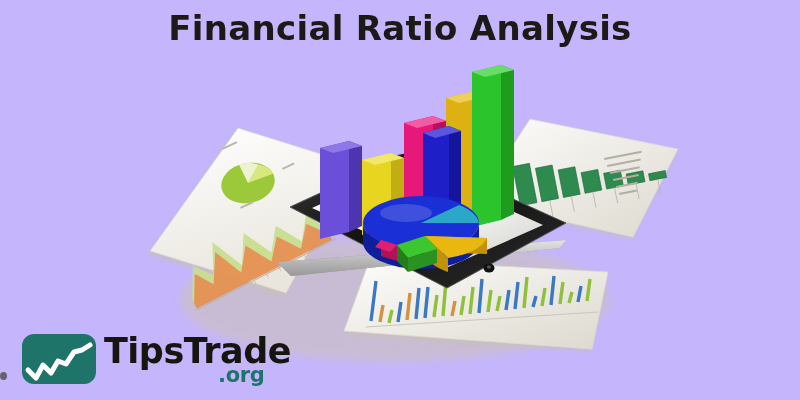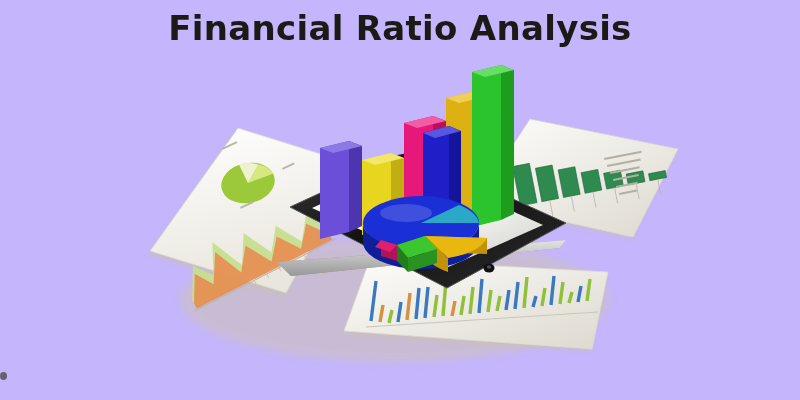--- a/index.html
+++ b/index.html
@@ -322,15 +322,24 @@
 
       <g>
         <path d="M381,240 L397,245 L397,261 L381,256 Z" fill="#b01456"></path>
         <path d="M381,240 L397,245 L390,252 L375,247 Z" fill="#e01f6e"></path>
       </g>
 
       <ellipse cx="406" cy="213" rx="26" ry="9" fill="#ffffff" opacity="0.16"></ellipse>
     </g>
   </svg>
 
+  <div id="logo">
+    <div id="logo-mark" style="background: rgb(30, 116, 104);">
+      <svg width="74" height="50" viewBox="0 0 74 50" xmlns="http://www.w3.org/2000/svg">
+        <polyline points="6,36 14,44 21,31 29,39 36,27 44,30 52,18 60,16 68,11" fill="none" stroke="#ffffff" stroke-width="5" stroke-linejoin="round" stroke-linecap="round"></polyline>
+      </svg>
+    </div>
+    <div id="logo-word" style="color: rgb(23, 21, 15);">TipsTrade</div>
+    <div id="logo-tld" style="color: rgb(30, 116, 104);">.org</div>
+  </div>
 
   <div id="edge-mark"></div>
 </div>
 
 </body></html>

